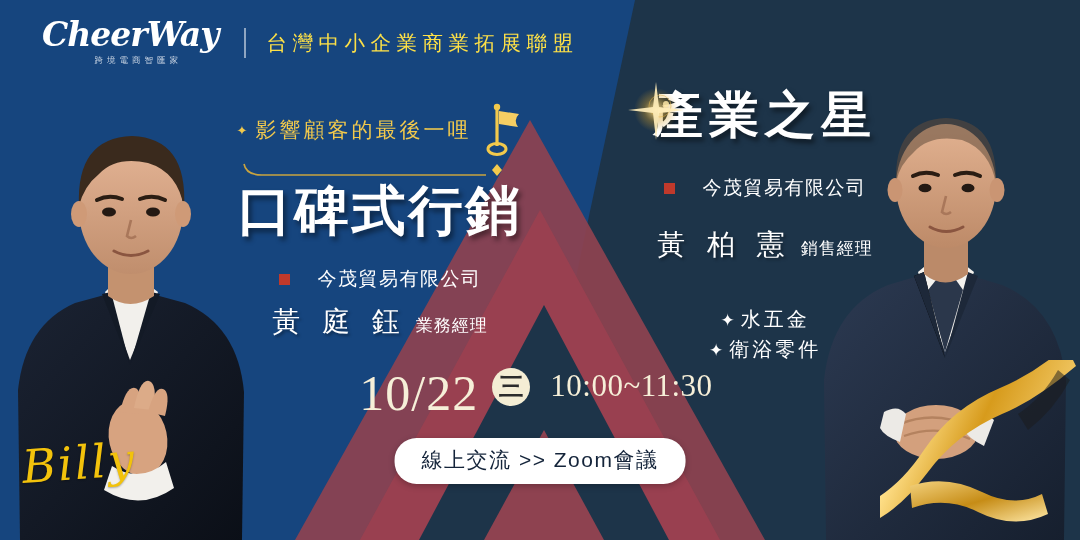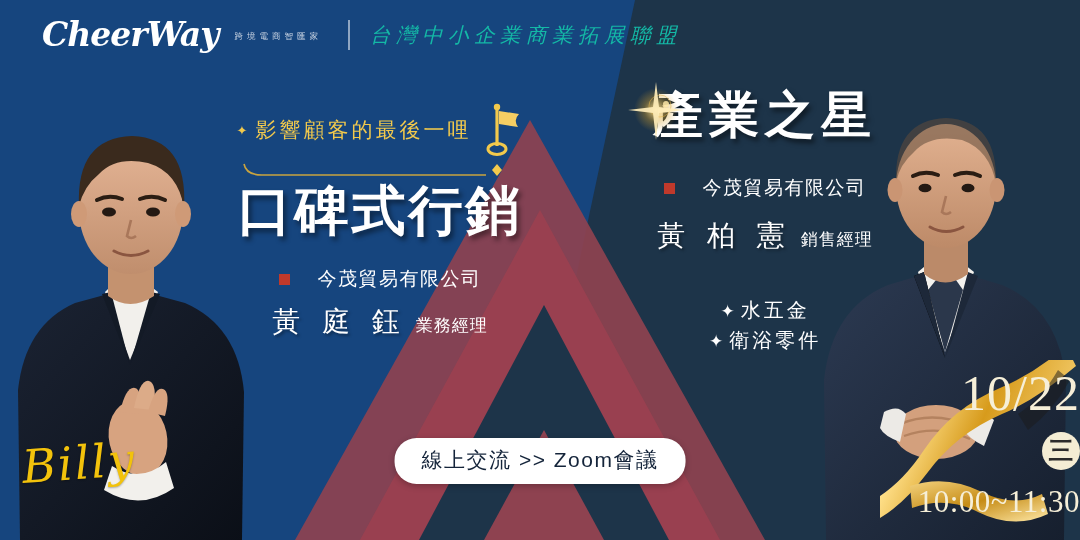--- a/index.html
+++ b/index.html
@@ -60,38 +60,38 @@
   }
   .person-left { left:-20px; width:300px; height:480px; }
   .person-right { right:-10px; width:290px; height:500px; }
 
   
   .header {
     position:absolute; top:18px; left:42px;
     display:flex; align-items:center; gap:0;
     z-index:30;
   }
-  .logo-block { display:flex; flex-direction:row; align-items:center; }
+  .logo-block { display:flex; flex-direction:column; align-items:center; }
   .logo-word {
     font-family:"DejaVu Serif", serif;
     font-style:italic; font-weight:bold;
     font-size:33px; color:#ffffff; letter-spacing:-1px;
     line-height:1;
   }
   .logo-sub {
     font-size:8.5px; color:#cfd9e6; letter-spacing:4px;
     margin-top:4px; margin-left:16px; white-space:nowrap;
   }
   .divider-bar {
     width:2px; height:30px; background:#8fa6c2;
     margin:0 20px 0 26px;
   }
   .header-title {
-    font-size:20.5px; color:#14b8a6; letter-spacing:5.5px;
-    font-weight:400; white-space:nowrap;font-style:italic;
+    font-size:20.5px; color:#fde047; letter-spacing:5.5px;
+    font-weight:400; white-space:nowrap;
   }
 
   
   .col-left {
     position:absolute; left:205px; top:100px; width:350px;
     z-index:25; text-align:center;
   }
   .eyebrow-row {
     display:flex; align-items:center; justify-content:center;
     gap:8px; position:relative;
@@ -137,33 +137,33 @@
   .star-burst {
     position:absolute; left:6px; top:-8px; width:64px; height:64px;
   }
   .headline-right {
     font-size:50px; font-weight:bold; color:#ffffff;
     letter-spacing:6px; line-height:1.1;
     text-shadow:3px 4px 5px rgba(0,0,0,.5);
     white-space:nowrap;
   }
   .col-right .company-row { margin-top:32px; }
-  .col-right .speaker-row { margin-top:16px; }
+  .col-right .speaker-row { margin-top:25px; }
   .prod-list { margin-top:40px; }
   .prod-item {
     font-size:20px; color:#ffffff; letter-spacing:3px;
     line-height:1.5; white-space:nowrap;
   }
   .prod-item .dia { color:#ffffff; margin-right:3px; font-size:17px; }
 
   
   .datetime {
-    position:absolute; left:0; right:0; top:368px;
-    display:flex; align-items:flex-end; justify-content:center;
-    gap:14px; z-index:28;flex-direction:column;
+    position:absolute; left:0; right:8px; top:368px;
+    display:flex; align-items:flex-start; justify-content:center;
+    gap:14px; z-index:28;
   }
   .date-big {
     font-family:"Liberation Serif", "DejaVu Serif", serif;
     font-size:50px; color:#F6EFD8; letter-spacing:1px; line-height:1;
   }
   .day-badge {
     width:38px; height:38px; border-radius:50%;
     background:#F4EDD4; color:#2b2b2b;
     display:flex; align-items:center; justify-content:center;
     font-size:25px; font-weight:bold; line-height:1;

